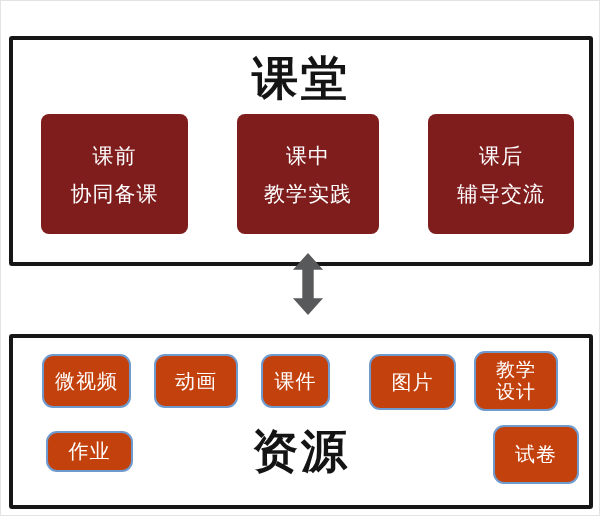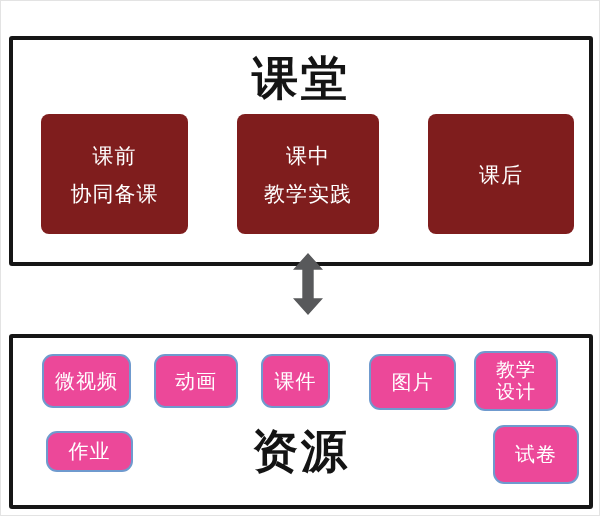--- a/index.html
+++ b/index.html
@@ -48,21 +48,21 @@
     font-size:21px;
     line-height:1;
     letter-spacing:1px;
   }
   #big-box-0 { left:28px;  width:147px; }
   #big-box-1 { left:224px; width:142px; }
   #big-box-2 { left:415px; width:146px; }
 
   .small-box {
     position:absolute;
-    background:#ec4899;
+    background:#c2410c;
     border:2px solid #6f9ace;
     border-radius:11px;
     color:#ffffff;
     display:flex;
     flex-direction:column;
     align-items:center;
     justify-content:center;
     font-size:20px;
     line-height:1.15;
     letter-spacing:1px;
@@ -94,20 +94,21 @@
   <div id="big-box-0" class="big-box">
     <span>课前</span>
     <span>协同备课</span>
   </div>
   <div id="big-box-1" class="big-box">
     <span>课中</span>
     <span>教学实践</span>
   </div>
   <div id="big-box-2" class="big-box">
     <span>课后</span>
+    <span>辅导交流</span>
   </div>
 </div>
 
 <div id="updown-arrow"></div>
 
 <div id="bottom-panel" class="panel">
   <div class="panel-title">资源</div>
 
   <div id="small-box-0" class="small-box">
     <span>微视频</span>

